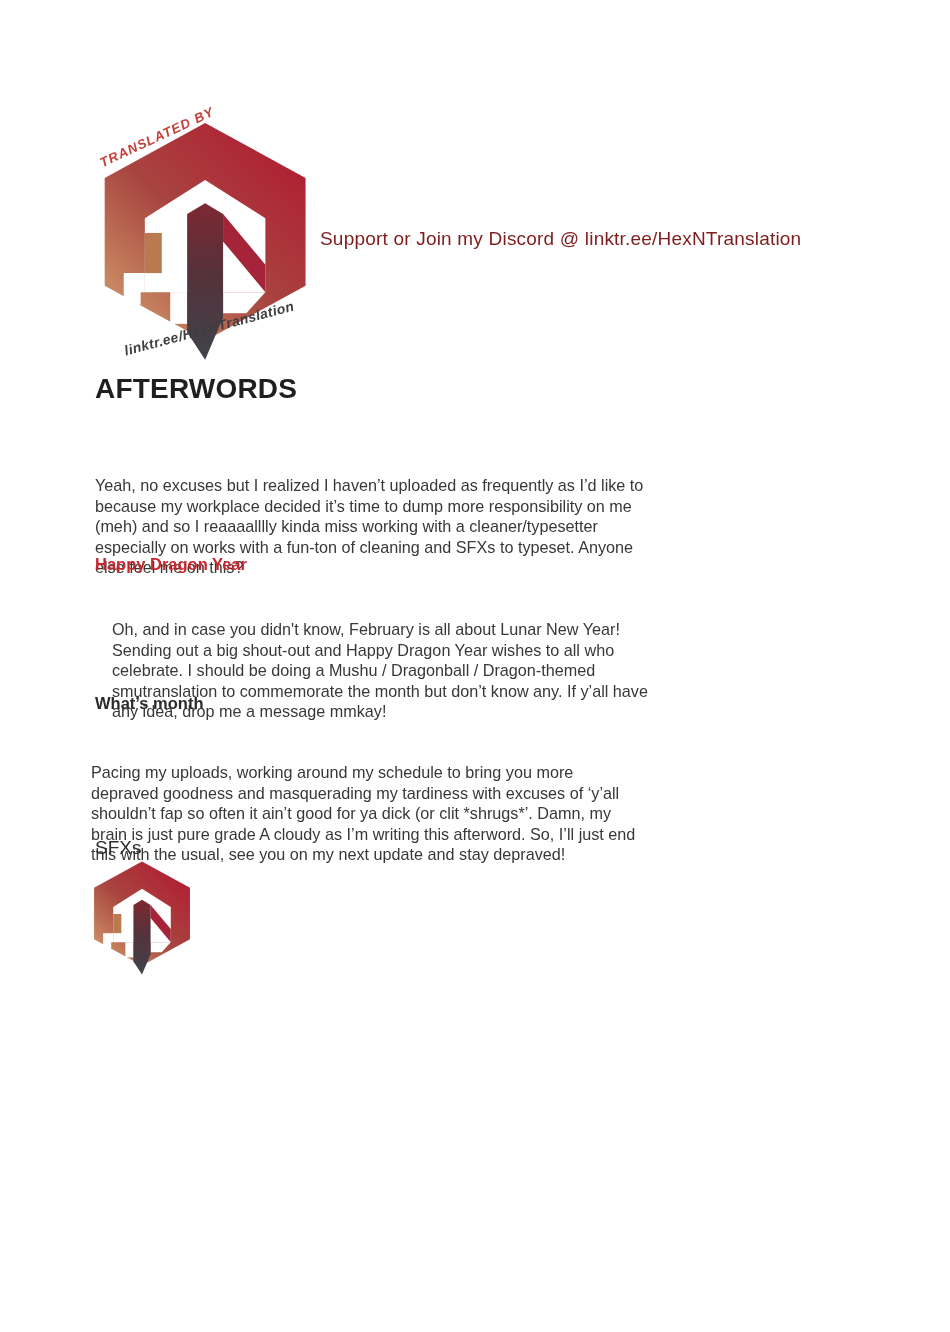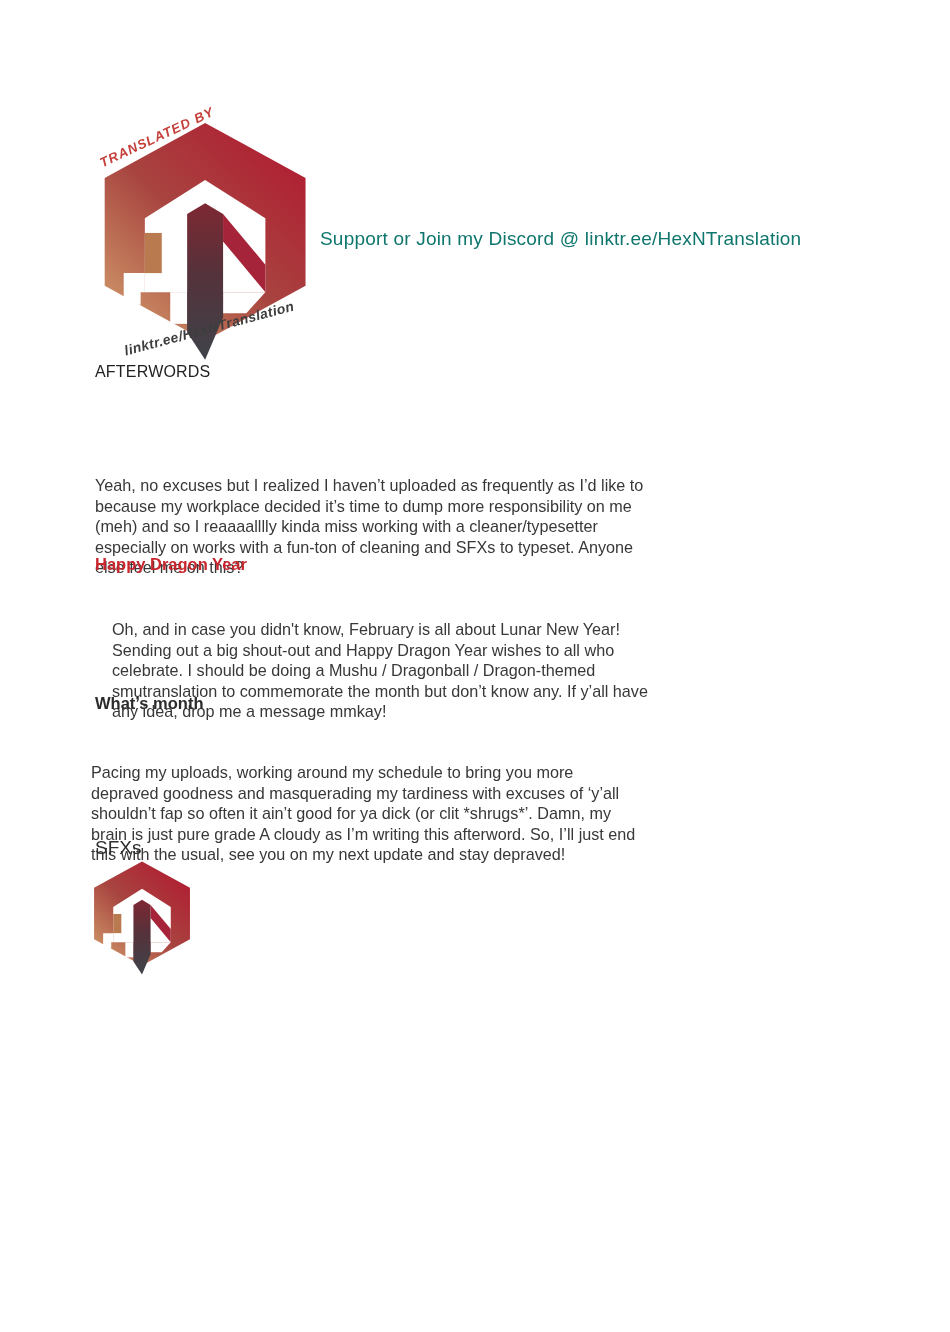--- a/index.html
+++ b/index.html
@@ -6,26 +6,26 @@
   .page{
     position:relative;
     width:950px;height:1332px;
     background:#ffffff;
     font-family:"Liberation Sans", sans-serif;
     overflow:hidden;
   }
   .abs{position:absolute;}
   #support-line{
     left:320px;top:228px;
-    font-size:19px;color:#0f766e;letter-spacing:0.2px;
+    font-size:19px;color:#7f1d1d;letter-spacing:0.2px;
     white-space:nowrap;
   }
   #afterwords-title{
-    left:95px;top:363px;
-    font-size:16px;font-weight:400;color:#1f1f1f;letter-spacing:0.2px;
+    left:95px;top:373px;
+    font-size:28px;font-weight:700;color:#1f1f1f;letter-spacing:0.2px;
   }
   .body-text{
     font-size:16.2px;line-height:20.6px;color:#383838;
     white-space:pre-line;width:700px;margin-top:48px;
   }
   #intro-paragraph{left:95px;top:427px;}
   .section-heading{
     font-size:16.5px;font-weight:700;line-height:20px;white-space:nowrap;
   }
   #dragon-heading{left:95px;top:554px;color:#c9262e;}

